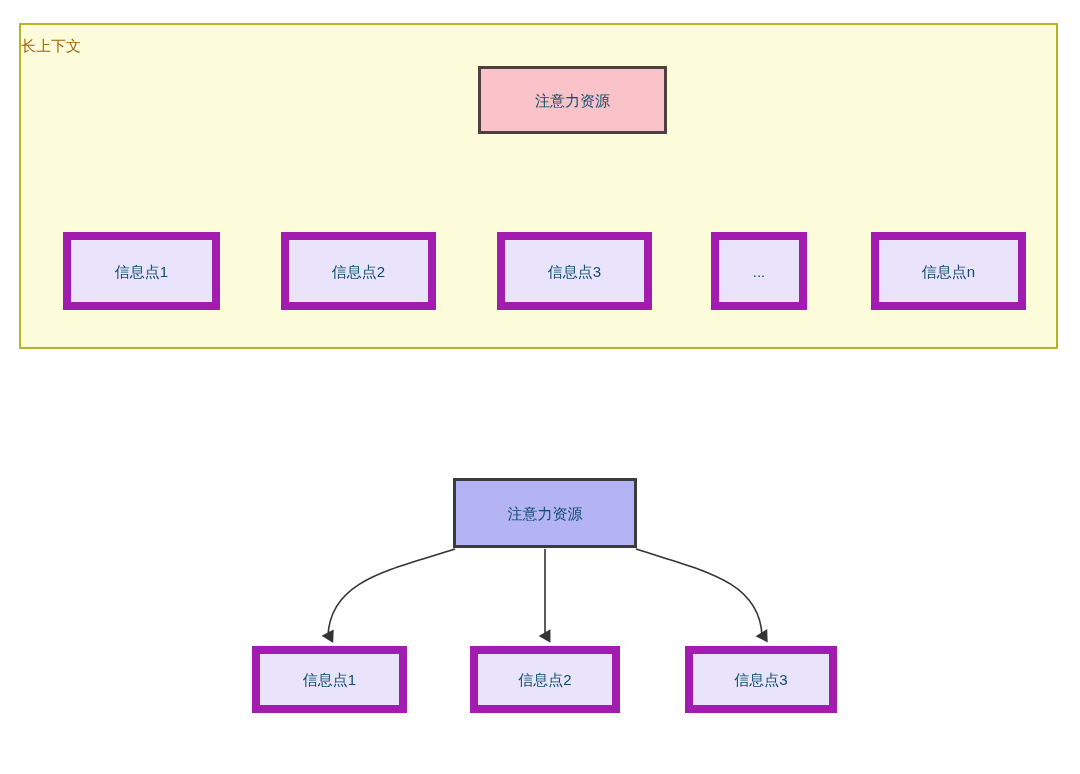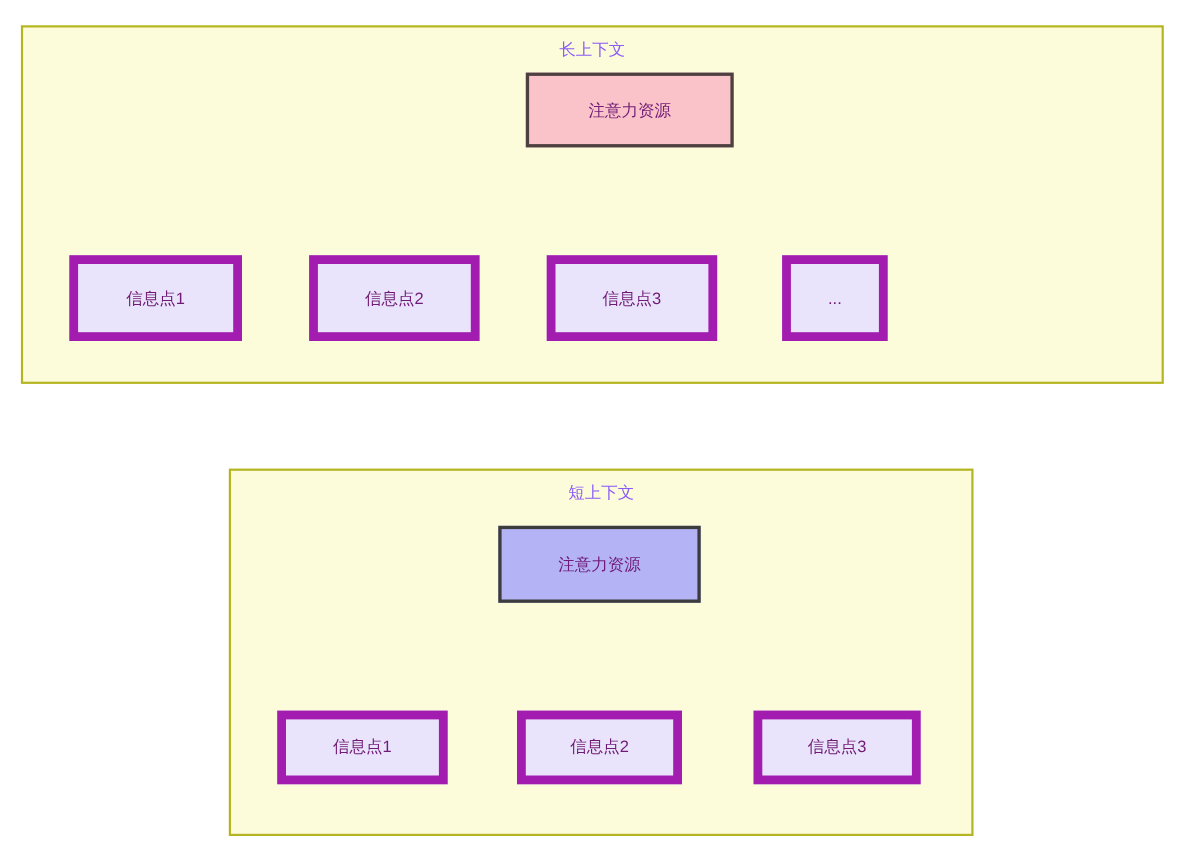--- a/index.html
+++ b/index.html
@@ -36,39 +36,39 @@
   #container-short {
     left: 208px;
     top: 426px;
     width: 677px;
     height: 334px;
   }
   .container-title {
     position: absolute;
     left: 0;
     right: 0;
-    text-align: center;
+    text-align: left;
     font-size: 15px;
-    color: #8b5cf6;
+    color: #a16207;
     line-height: 19px;
     white-space: nowrap;
   }
   #container-long .container-title { top: 11px; }
   #container-short .container-title { top: 11px; }
 
   .node {
     position: absolute;
     box-sizing: border-box;
     display: flex;
     align-items: center;
     justify-content: center;
     font-size: 15px;
     line-height: 19px;
     white-space: nowrap;
-    color: #701a75;
+    color: #0c4a6e;
   }
   .node-attention-pink {
     background: #f9c3c9;
     border: 3px solid #4e4040;
   }
   .node-attention-blue {
     background: #b3b3f5;
     border: 3px solid #3c3c3c;
   }
   .node-info {
@@ -141,24 +141,24 @@
   </div>
   <div id="node-long-info-2" class="node node-info">
     <span>信息点2</span>
   </div>
   <div id="node-long-info-3" class="node node-info">
     <span>信息点3</span>
   </div>
   <div id="node-long-info-ellipsis" class="node node-info">
     <span>...</span>
   </div>
+  <div id="node-long-info-n" class="node node-info">
+    <span>信息点n</span>
+  </div>
 
-  <div id="container-short" class="container-box">
-    <div class="container-title">短上下文</div>
-  </div>
 
   <div id="node-short-attention" class="node node-attention-blue">
     <span>注意力资源</span>
   </div>
 
   <div id="node-short-info-1" class="node node-info">
     <span>信息点1</span>
   </div>
   <div id="node-short-info-2" class="node node-info">
     <span>信息点2</span>

